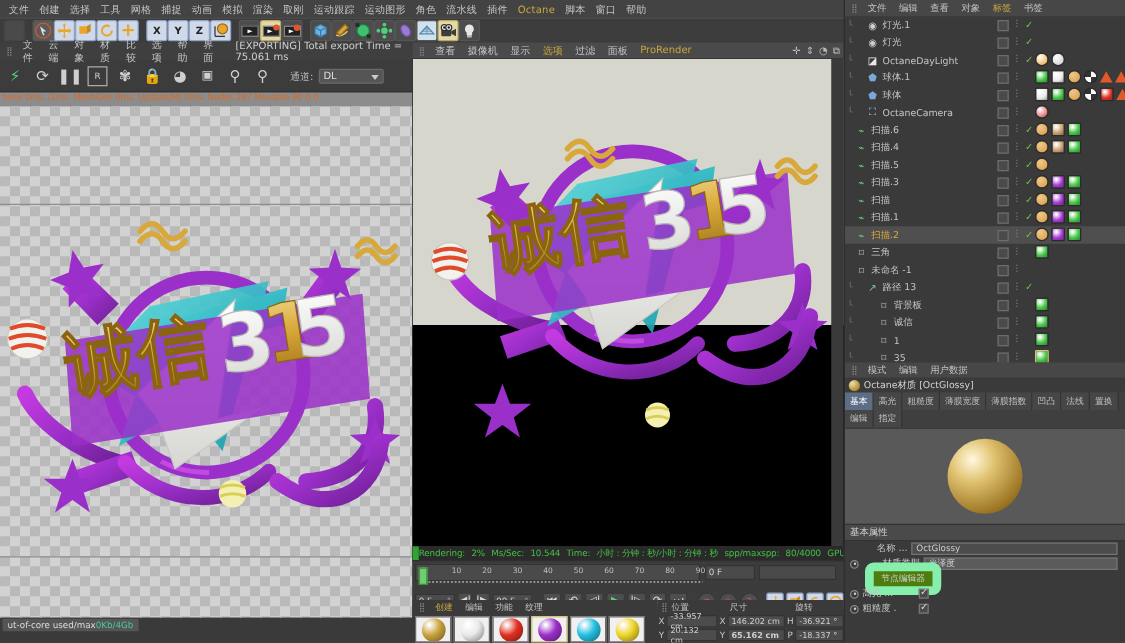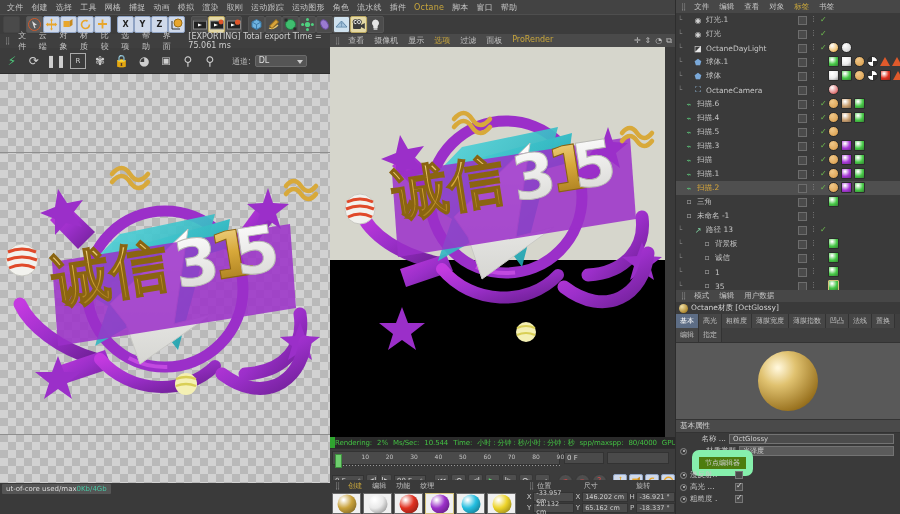--- a/index.html
+++ b/index.html
@@ -327,20 +327,21 @@
       <div class="lvicon">◕</div>
       <div class="lvicon" style="font-size:10px">▣</div>
       <div class="lvicon">⚲</div>
       <div class="lvicon">⚲</div>
       <div class="chan">
         <span>通道:</span>
         <span class="chansel">DL</span>
       </div>
     </div>
 
+    <div class="lvinfo">heck 0ms. /1ms.  MeshGen 0ms.  Update(M) 0ms.  Nodes 287 Movable 90  0 0</div>
 
     <div id="lvcanvas">
       <div class="guide" style="top:78px"></div>
       <div class="guide" style="top:360px"></div>
 
       <svg class="art" width="330" height="409" viewBox="0 0 330 409" style="left:0;top:0">
         <defs>
           <linearGradient id="gA" x1="0" y1="0" x2="1" y2="1">
             <stop offset="0" stop-color="#c43ae0"></stop>
               <stop offset=".5" stop-color="#9B2FC9"></stop>
@@ -624,21 +625,21 @@
           <span class="cfield" style="width: 44px;">-33.957 cm</span>
           <span class="clab">X</span>
           <span class="cfield" style="width: 50px;">146.202 cm</span>
           <span class="clab">H</span>
           <span class="cfield" style="width: 42px;">-36.921 °</span>
         </div>
         <div class="crow">
           <span class="clab">Y</span>
           <span class="cfield" style="width: 44px;">20.132 cm</span>
           <span class="clab">Y</span>
-          <span class="cfield" style="width: 50px;">65.162 cm</span>
+          <span class="cfield" style="width: 50px; font-weight: bold;">65.162 cm</span>
           <span class="clab">P</span>
           <span class="cfield" style="width: 42px;">-18.337 °</span>
         </div>
       </div>
   </div>
 
   <div id="om">
     <div class="ommenu">
       <span style="color:#8c8c8c;font-size:7px;padding:0 3px">⣿</span>
       <span id="ommenuitems" style="display:flex">
@@ -919,25 +920,20 @@
           <span class="plab">材质类型</span>
           <span class="pin hl">光泽度</span>
         </div>
       </div>
     <div class="prow">
       <span class="nbtn">节点编辑器</span>
     </div>
     <div id="amchecks">
         <div class="prow">
           <span class="radio"></span>
-          <span class="plab" style="width: 42px; text-align: left;">漫反射..</span>
-          <span class="cbx"></span>
-        </div>
-        <div class="prow">
-          <span class="radio"></span>
           <span class="plab" style="width: 42px; text-align: left;">高光 ...</span>
           <span class="cbx on"></span>
         </div>
         <div class="prow">
           <span class="radio"></span>
           <span class="plab" style="width: 42px; text-align: left;">粗糙度 .</span>
           <span class="cbx on"></span>
         </div>
       </div>
   </div>

